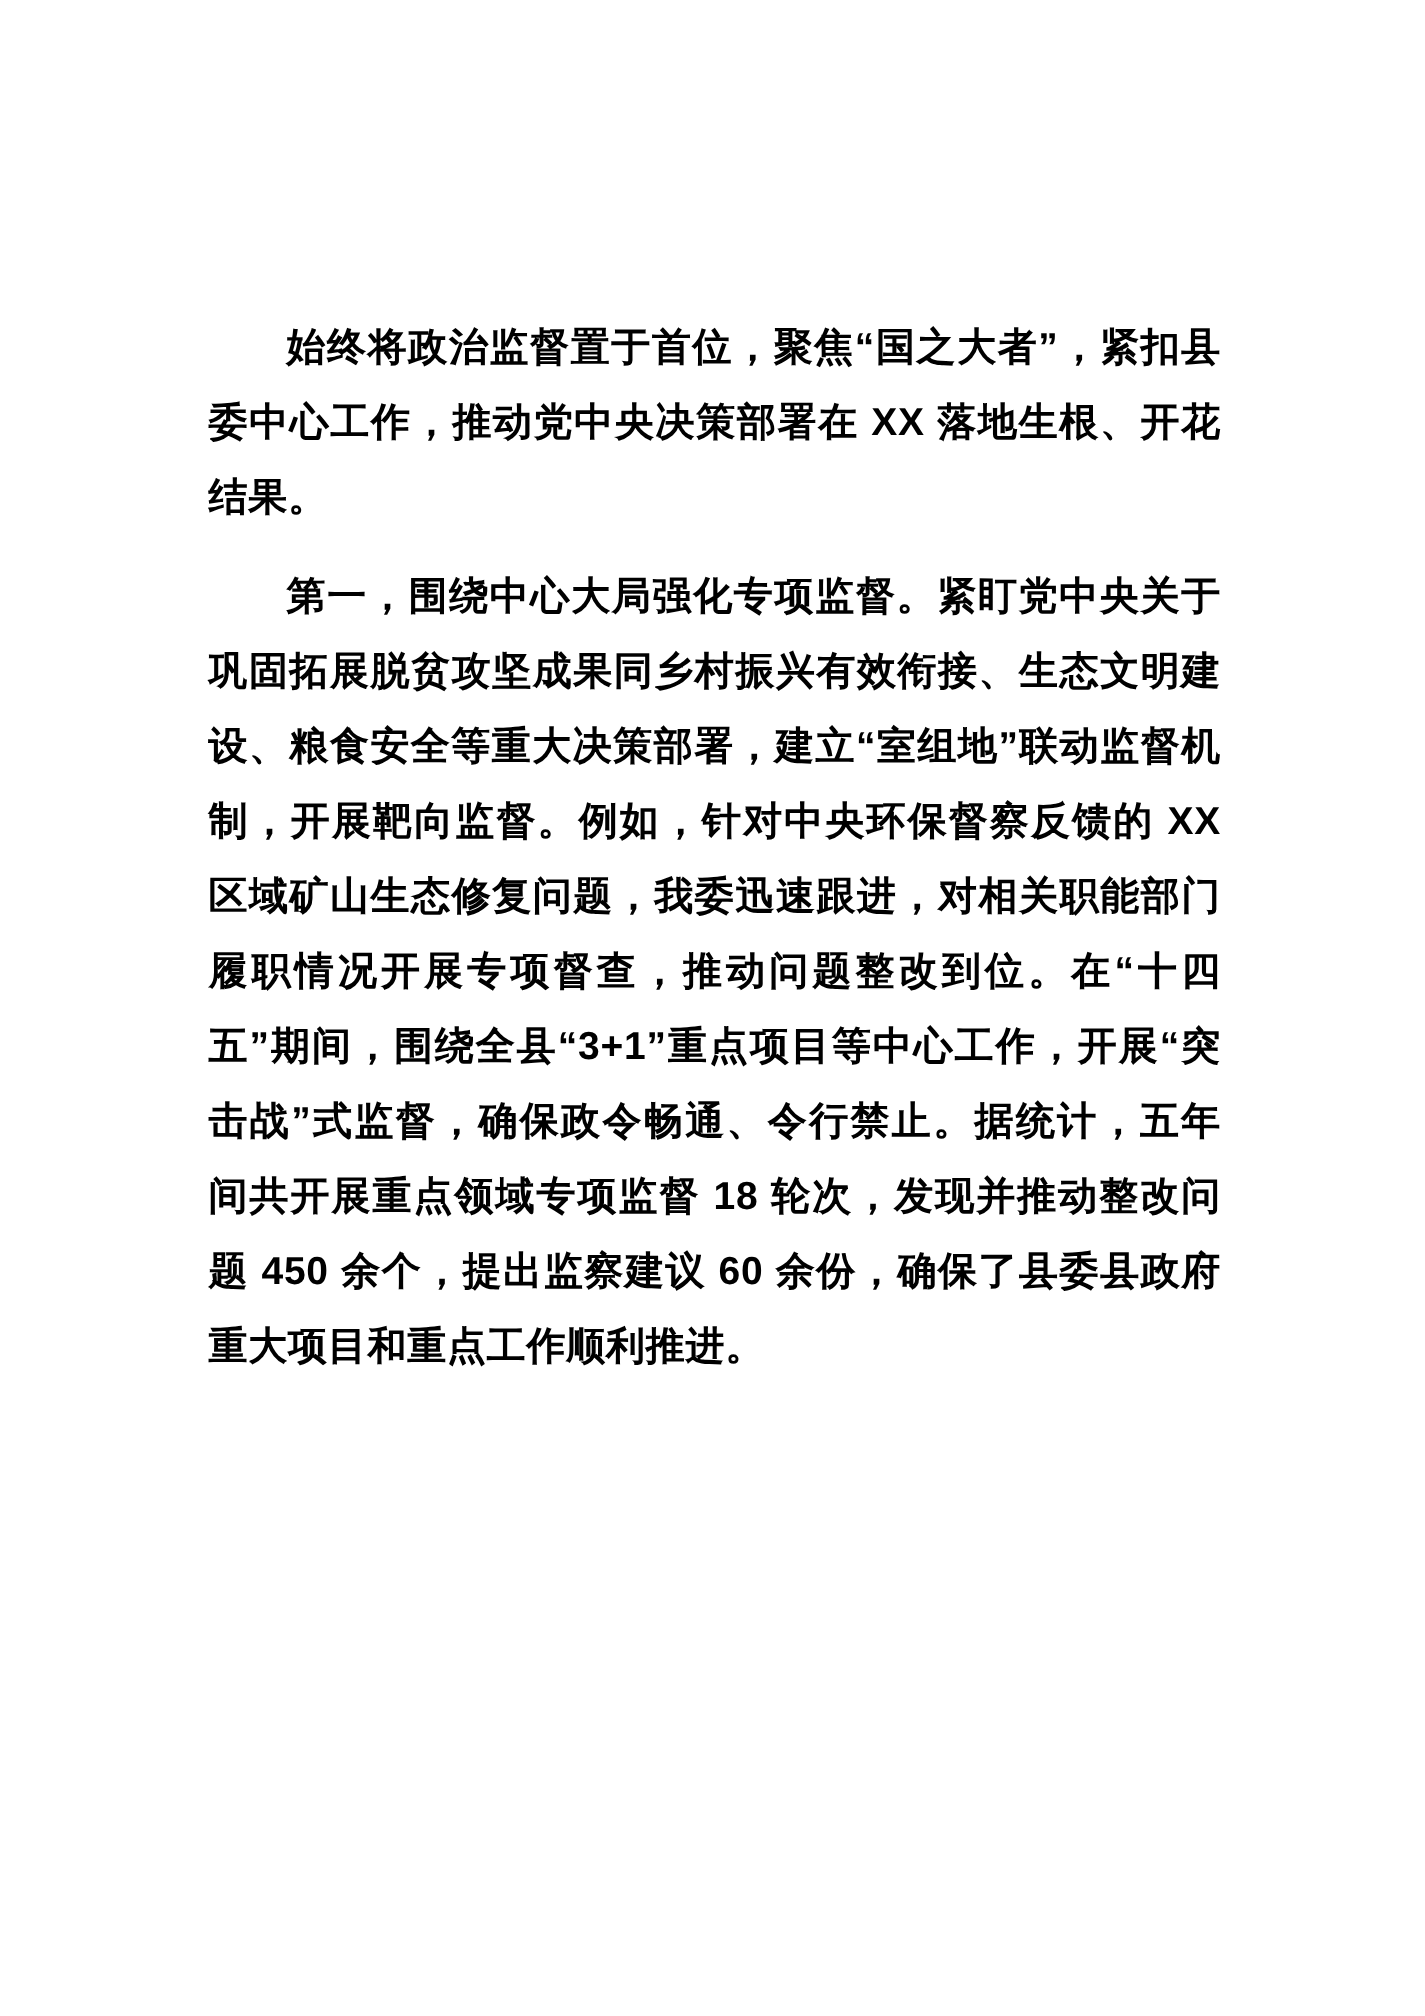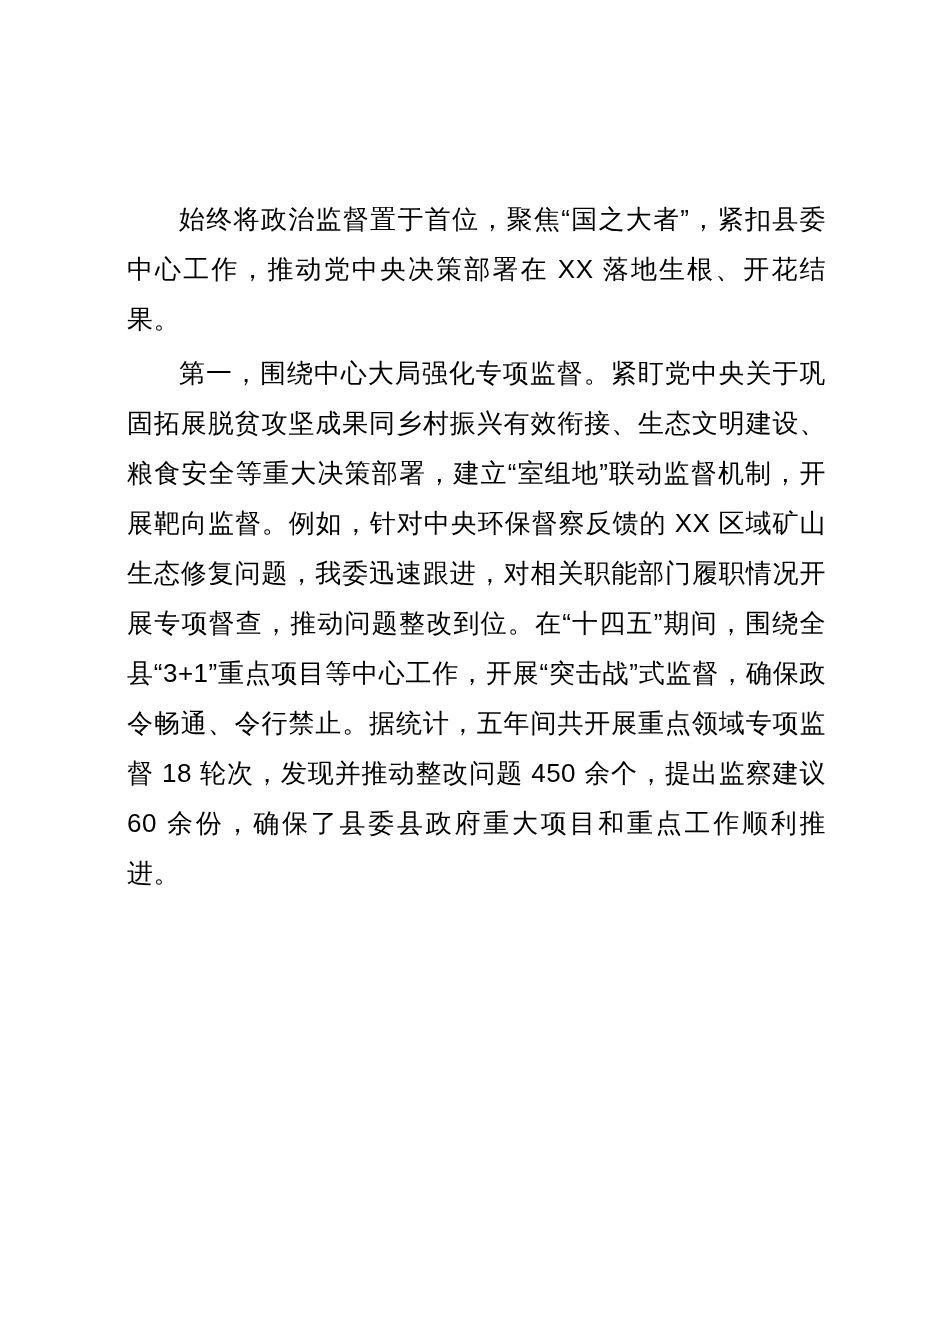--- a/index.html
+++ b/index.html
@@ -14,30 +14,30 @@
     font-family: "Liberation Sans", sans-serif;
   }
   .doc-page {
     box-sizing: border-box;
     width: 950px;
     height: 1344px;
     background: #ffffff;
     padding: 190px 120px 0 123px;
   }
   .doc-body p {
-    margin: 4px;
+    margin: 16px;
     padding: 0;
     font-size: 26px;
     line-height: 50px;
     color: #000000;
     text-align: justify;
     text-justify: inter-character;
     text-indent: 2em;
     letter-spacing: 0.5px;
-    font-weight: 400;
+    font-weight: 700;
   }
 </style>
 </head>
 <body>
 
 <div class="doc-page">
   <div class="doc-body">
     <p>始终将政治监督置于首位，聚焦“国之大者”，紧扣县委中心工作，推动党中央决策部署在 XX 落地生根、开花结果。</p>
     <p>第一，围绕中心大局强化专项监督。紧盯党中央关于巩固拓展脱贫攻坚成果同乡村振兴有效衔接、生态文明建设、粮食安全等重大决策部署，建立“室组地”联动监督机制，开展靶向监督。例如，针对中央环保督察反馈的 XX 区域矿山生态修复问题，我委迅速跟进，对相关职能部门履职情况开展专项督查，推动问题整改到位。在“十四五”期间，围绕全县“3+1”重点项目等中心工作，开展“突击战”式监督，确保政令畅通、令行禁止。据统计，五年间共开展重点领域专项监督 18 轮次，发现并推动整改问题 450 余个，提出监察建议 60 余份，确保了县委县政府重大项目和重点工作顺利推进。</p>
   </div>

